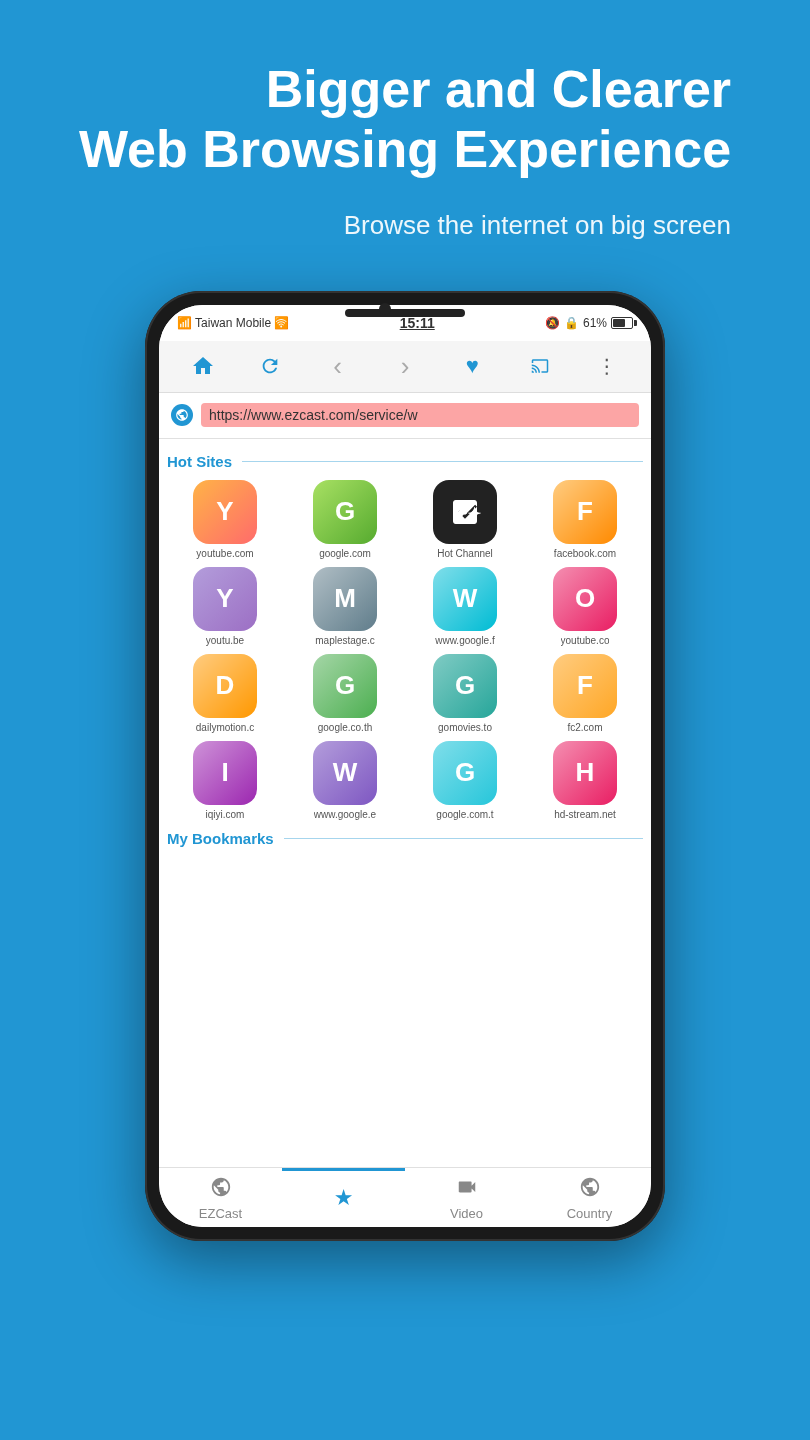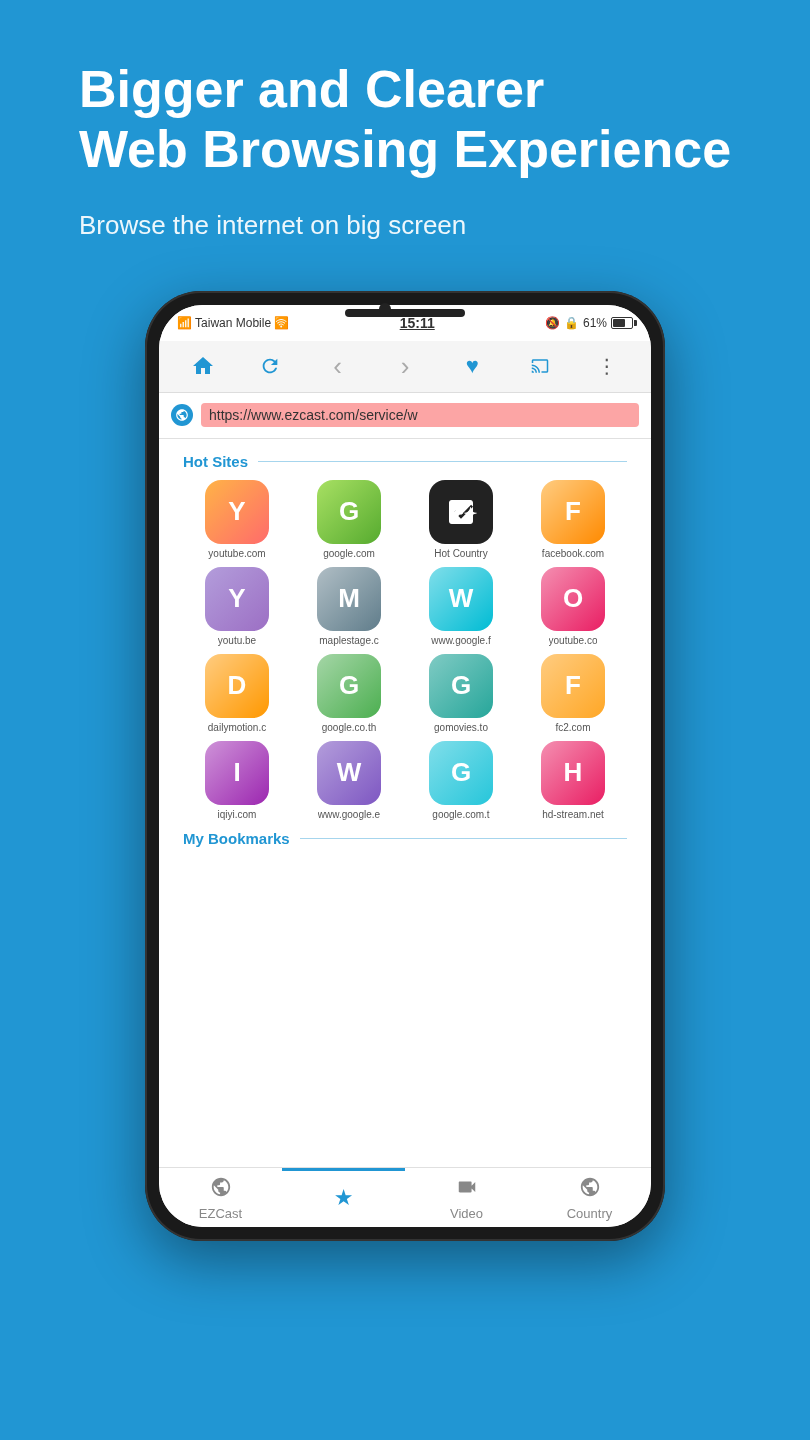--- a/index.html
+++ b/index.html
@@ -9,21 +9,21 @@
       background: #2196d3;
       font-family: -apple-system, 'Helvetica Neue', Arial, sans-serif;
       overflow: hidden;
       display: flex;
       flex-direction: column;
       align-items: center;
     }
 
     
     .header-section {
-      text-align: left;
+      text-align: right;
       padding: 60px 40px 20px;
       color: white;
     }
     .main-title {
       font-size: 52px;
       font-weight: 800;
       line-height: 1.15;
       margin-bottom: 30px;
     }
     .sub-title {
@@ -198,21 +198,21 @@
       background: #fca5a5;
       border-radius: 4px;
       padding: 4px 8px;
     }
 
     
     .page-content {
       flex: 1;
       overflow: hidden;
       background: white;
-      padding: 0 24px;
+      padding: 0 8px;
     }
 
     
     .section-header {
       display: flex;
       align-items: center;
       gap: 10px;
       margin: 14px 0 10px;
     }
     .section-title {
@@ -389,21 +389,21 @@
               <span class="site-label">google.com</span>
             </div>
             <div class="site-item">
               <div class="site-icon bg-hot-channel">
                 <svg width="32" height="32" viewBox="0 0 24 24" fill="white">
                   <path d="M19 3H5c-1.1 0-2 .9-2 2v14c0 1.1.9 2 2 2h14c1.1 0 2-.9 2-2V5c0-1.1-.9-2-2-2zm-7 14l-5-5 1.41-1.41L12 14.17l7.59-7.59L21 8l-9 9z"></path>
                   <path d="M12 2C6.48 2 2 6.48 2 12s4.48 10 10 10 10-4.48 10-10S17.52 2 12 2z" fill="none"></path>
                   <text x="4" y="17" font-size="12" fill="white" font-weight="bold">✦✦</text>
                 </svg>
               </div>
-              <span class="site-label">Hot Country</span>
+              <span class="site-label">Hot Channel</span>
             </div>
             <div class="site-item">
               <div class="site-icon bg-facebook">F</div>
               <span class="site-label">facebook.com</span>
             </div>
 
             <div class="site-item">
               <div class="site-icon bg-youtu-be">Y</div>
               <span class="site-label">youtu.be</span>
             </div>

